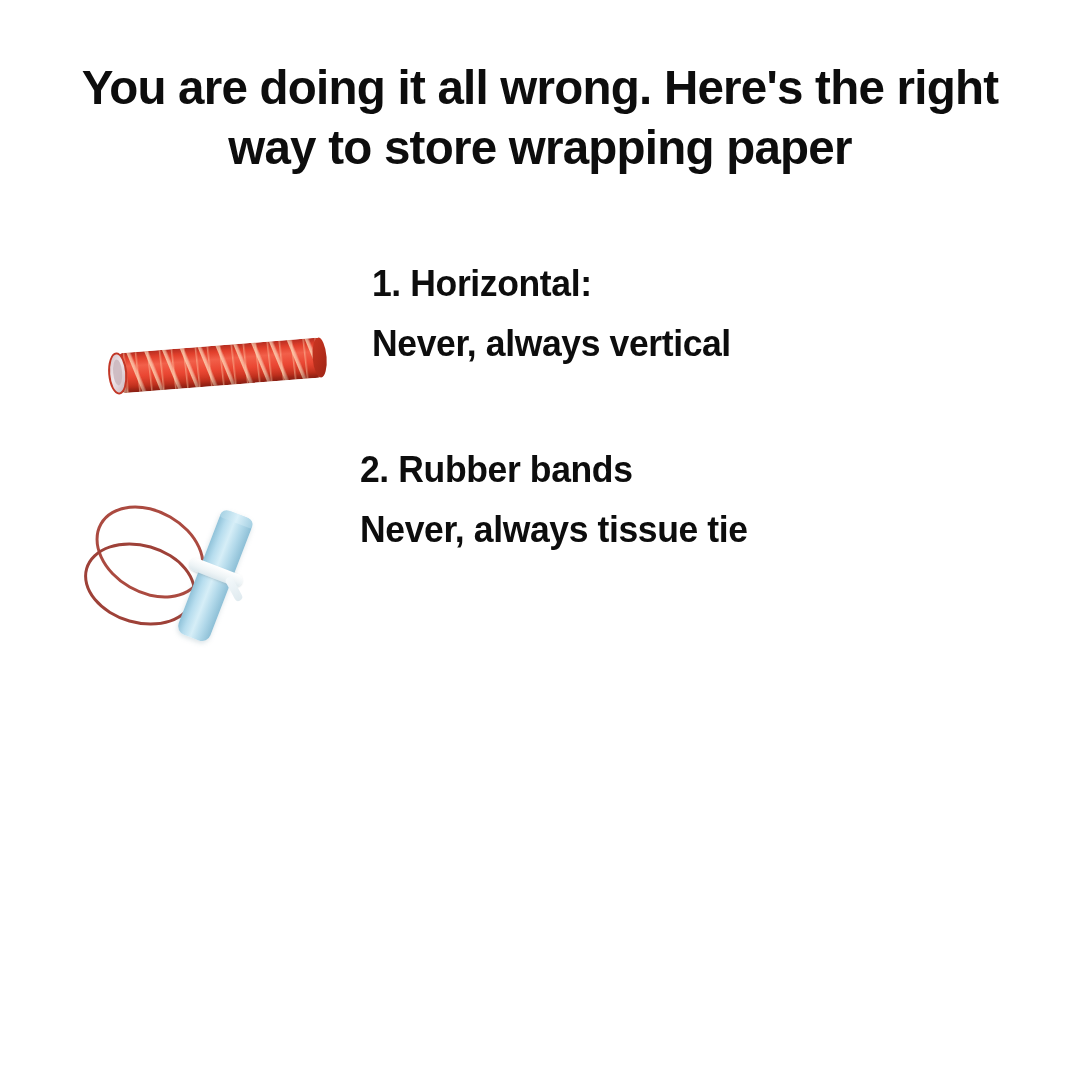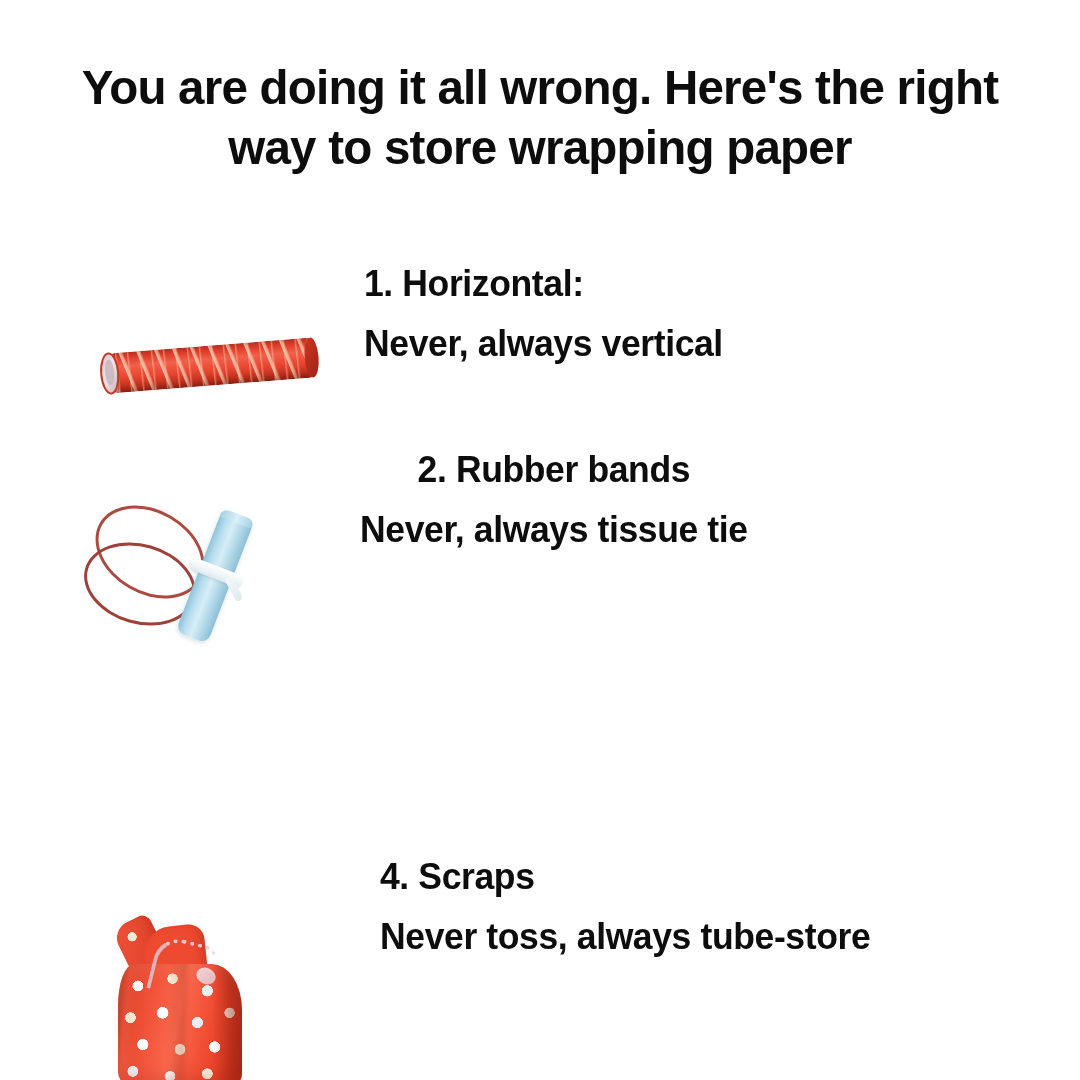--- a/index.html
+++ b/index.html
@@ -68,22 +68,22 @@
     letter-spacing: -0.4px;
     line-height: 1.18;
     white-space: nowrap;
     color: #0d0d0d;
     margin-top: 16px;
     transform: scaleX(0.96);
     transform-origin: left center;
   }
 
   
-  #row-1 { left: 4px;  top: 262px; justify-content: center; }
-  #row-2 { left: 0px;  top: 448px; text-align: center; }
+  #row-1 { left: 12px;  top: 262px; justify-content: center; }
+  #row-2 { left: 0px;  top: 448px; }
   #row-3 { left: 0px;  top: 640px; }
   #row-4 { left: 0px;  top: 855px; }
 
   #row-1 .text-block { margin-left: 360px; }
   #row-2 .text-block { margin-left: 360px; }
   #row-3 .text-block { margin-left: 360px; }
   #row-4 .text-block { margin-left: 380px; }
 
   
   .art-roll {
@@ -439,32 +439,14 @@
         <div class="tie-tail"></div>
       </div>
     </div>
     <div class="text-block">
       <div class="item-head">2. Rubber bands</div>
       <div class="item-sub">Never, always tissue tie</div>
     </div>
   </div>
 
 
-  <div class="row" id="row-4">
-    <div class="art">
-      <div class="art-bag">
-
-        <div class="bag-ear"></div>
-        <div class="bag-neck"></div>
-        <div class="bag-body">
-          <div class="bag-folds"></div>
-        </div>
-        <div class="bag-tie"></div>
-        <div class="bag-tie-knot"></div>
-      </div>
-    </div>
-    <div class="text-block">
-      <div class="item-head">4. Scraps</div>
-      <div class="item-sub">Never toss, always tube-store</div>
-    </div>
-  </div>
 
 </div>
 
 </body></html>

